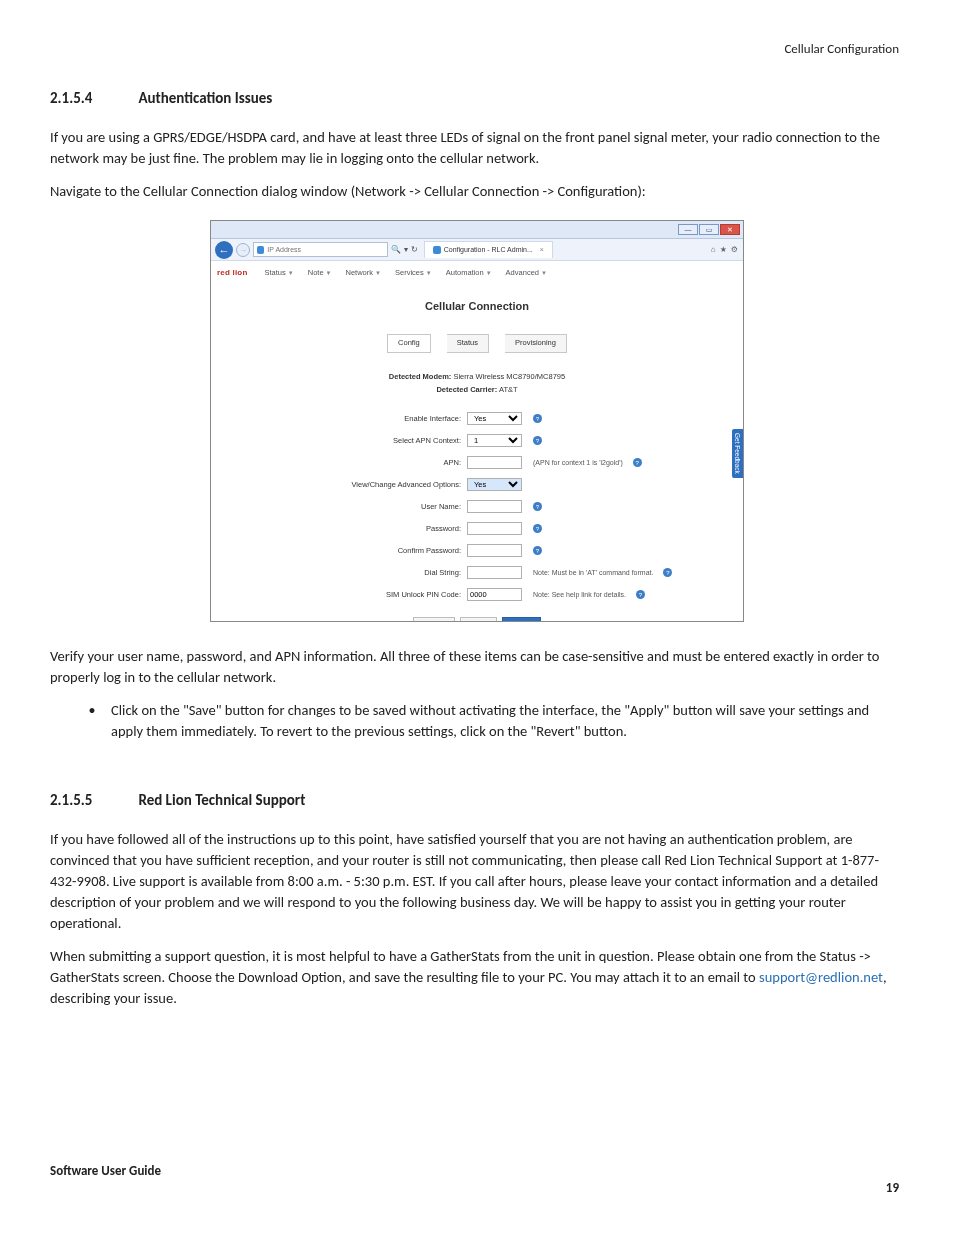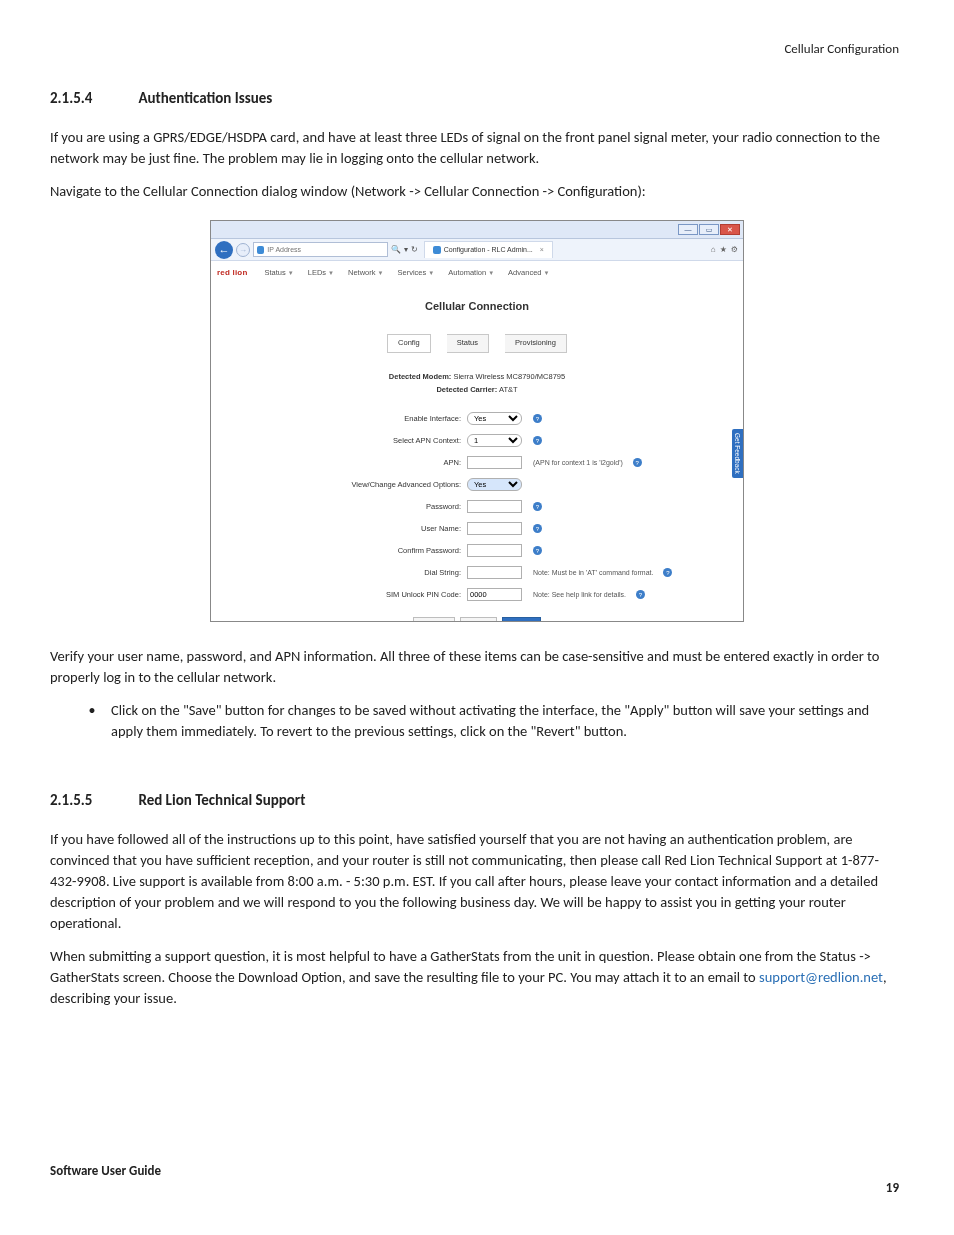--- a/index.html
+++ b/index.html
@@ -108,21 +108,21 @@
   .info-block b { font-weight:700; }
   .form { margin-top:16px; }
   .form-row { display:flex; align-items:center; justify-content:center; margin:9px 0; gap:6px; position:relative;}
   .form-row .lbl { width:190px; text-align:right; font-size:7.5px; color:#333; }
   .form-row .ctl { width:60px; display:flex; align-items:center; gap:4px;}
   .form-row .note { width:150px; font-size:7px; color:#555; display:flex; align-items:center; gap:4px;}
   select.f, input.f {
     height:13px; border:1px solid #b0b0b0; font-size:7.5px; padding:0 2px;
     background:#fff;
   }
-  select.f { width:55px;border-radius:6px; }
+  select.f { width:55px; }
   input.f { width:55px; }
   select.f.hl, input.f.hl { background:#d6e6fb; }
   .qmark {
     width:9px; height:9px; border-radius:50%;
     background:#3d7ec9; color:#fff; font-size:6px;
     display:inline-flex; align-items:center; justify-content:center;
     flex-shrink:0;
   }
   .btn-row { display:flex; justify-content:center; gap:5px; margin-top:16px;}
   .btn {
@@ -188,21 +188,21 @@
     </div>
   </div>
 
   <div class="shot-menu">
     <span class="brand">red lion</span>
     <span class="menu-item">
           <span>Status</span>
           <span class="caret">▼</span>
         </span>
     <span class="menu-item">
-          <span>LEDs</span>
+          <span>Note</span>
           <span class="caret">▼</span>
         </span>
     <span class="menu-item">
           <span>Network</span>
           <span class="caret">▼</span>
         </span>
     <span class="menu-item">
           <span>Services</span>
           <span class="caret">▼</span>
         </span>
@@ -262,33 +262,33 @@
 
       <div class="form-row">
         <div class="lbl">View/Change Advanced Options:</div>
         <div class="ctl">
               <select class="f hl"><option>Yes</option></select>
             </div>
         <div class="note"></div>
       </div>
 
       <div class="form-row">
+        <div class="lbl">User Name:</div>
+        <div class="ctl">
+              <input class="f" style="">
+            </div>
+        <div class="note">
+              <span class="qmark">?</span>
+            </div>
+      </div>
+
+      <div class="form-row">
         <div class="lbl">Password:</div>
         <div class="ctl">
               <input class="f" type="password" style="">
-            </div>
-        <div class="note">
-              <span class="qmark">?</span>
-            </div>
-      </div>
-
-      <div class="form-row">
-        <div class="lbl">User Name:</div>
-        <div class="ctl">
-              <input class="f" style="">
             </div>
         <div class="note">
               <span class="qmark">?</span>
             </div>
       </div>
 
       <div class="form-row">
         <div class="lbl">Confirm Password:</div>
         <div class="ctl">
               <input class="f" type="password" style="">

